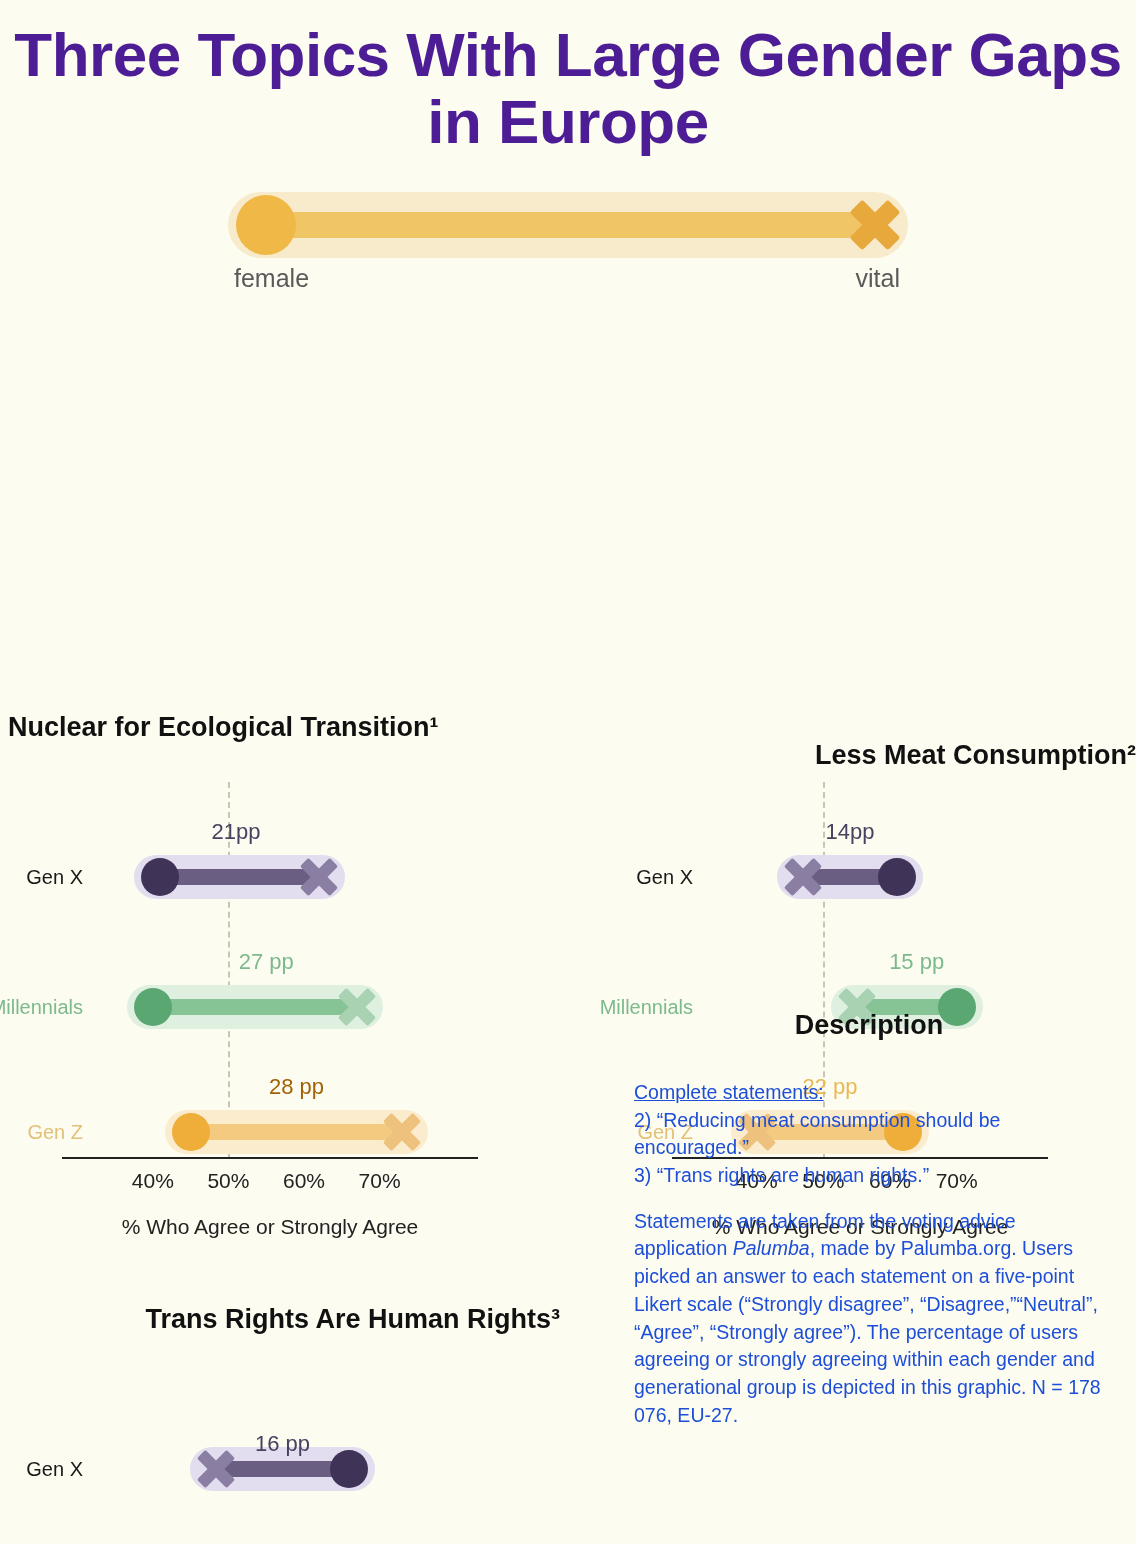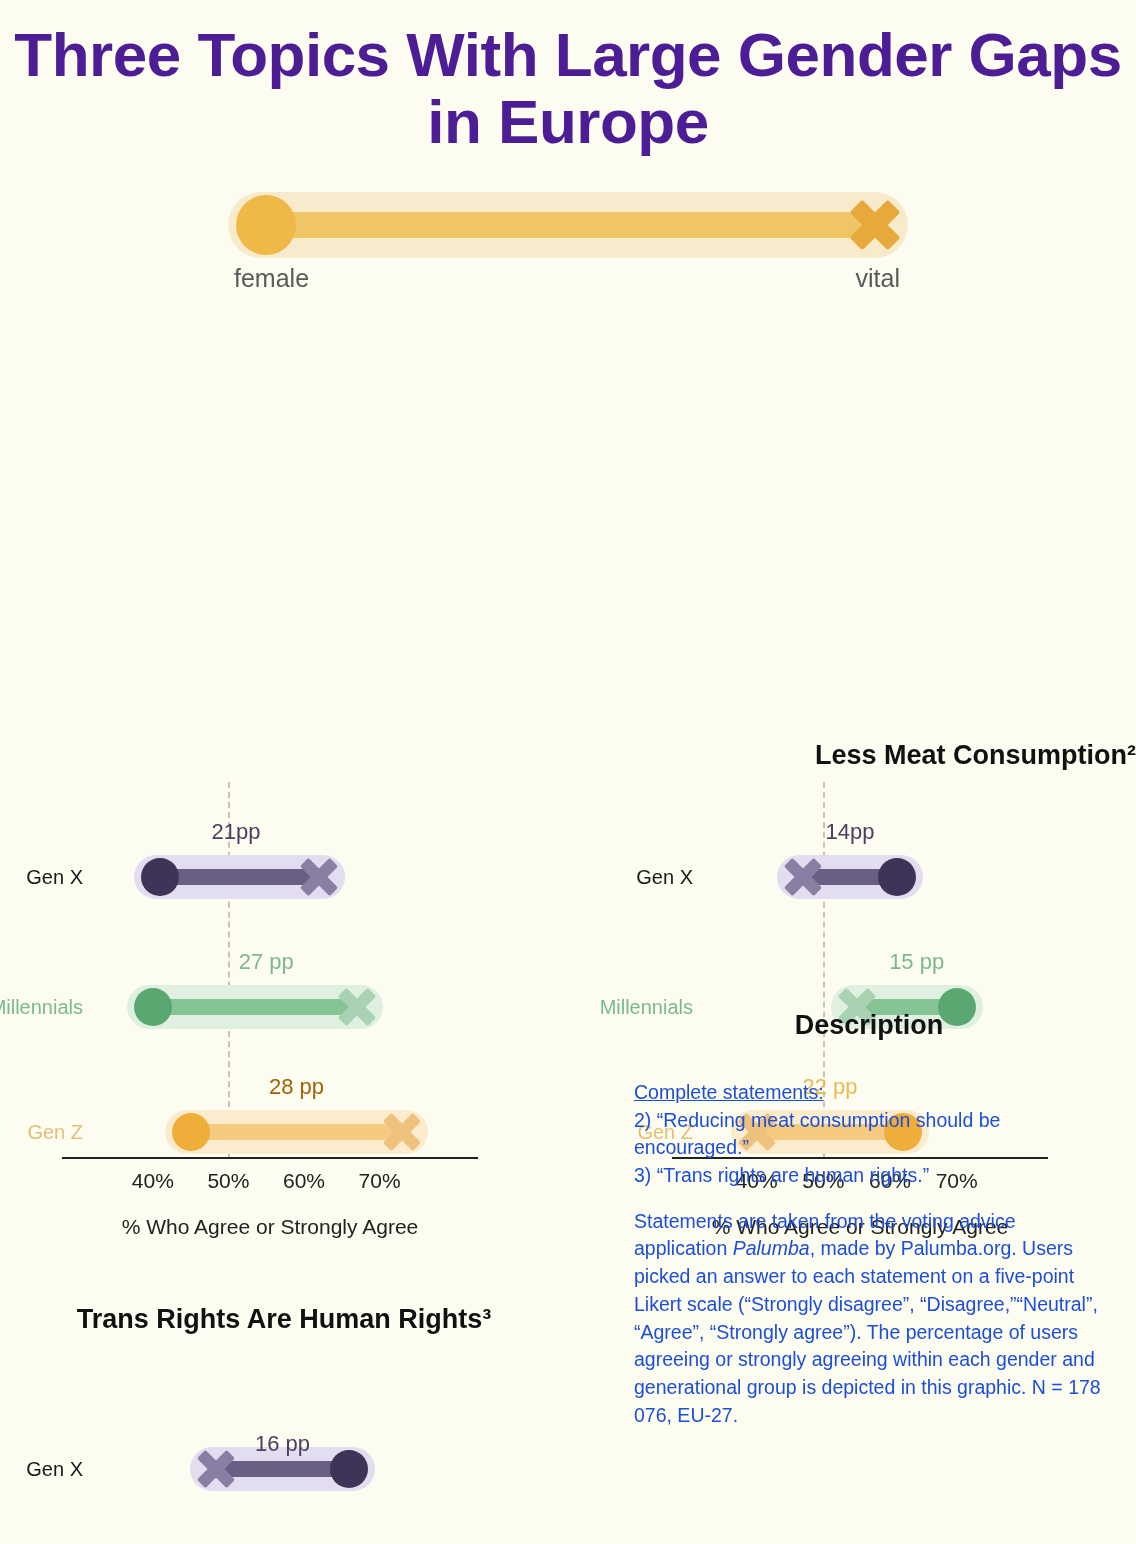--- a/index.html
+++ b/index.html
@@ -199,20 +199,21 @@
   <div class="legend-bar"></div>
   <div class="legend-line"></div>
   <div class="legend-dot"></div>
   <div class="legend-x"></div>
   <div class="legend-label f">female</div>
   <div class="legend-label m">vital</div>
 </div>
 
 <div class="panels" id="panels">
     <div class="panel" style="left: 0px; top: 418px; width: 560px; height: 520px;">
+      <div class="panel-title" style="margin-left: 8px; text-align: left;">Nuclear for Ecological Transition¹</div>
       <div class="plot" style="position: absolute; left: 0px; top: 0px; width: 560px; height: 500px;">
         <div class="gridline" style="left: 228.444px; top: 70px; height: 375px;"></div>
         <div class="track" style="left: 134.444px; top: 165px; width: 210.667px; height: 44px; background: rgb(226, 222, 240);"></div>
         <div class="conn" style="left: 160.444px; top: 165px; width: 158.667px; background: rgb(107, 94, 131);"></div>
         <div class="dot" style="left: 160.444px; top: 165px; background: rgb(63, 51, 87);"></div>
         <div class="xmark" style="left: 319.111px; top: 165px;">
           <span class="a" style="background: rgb(138, 127, 163);"></span>
           <span class="b" style="background: rgb(138, 127, 163);"></span>
         </div>
         <div class="gap-label" style="left: 236px; top: 133px; color: rgb(74, 65, 96);">21pp</div>
@@ -276,21 +277,21 @@
         <div class="row-label" style="right: 443px; top: 420px; color: rgb(227, 192, 121);">Gen Z</div>
         <div class="axis-line" style="left: 72px; top: 445px; width: 376px;"></div>
         <div class="tick" style="left: 156.667px; top: 457px;">40%</div>
         <div class="tick" style="left: 223.333px; top: 457px;">50%</div>
         <div class="tick" style="left: 290px; top: 457px;">60%</div>
         <div class="tick" style="left: 356.667px; top: 457px;">70%</div>
         <div class="axis-title" style="left: 260px; top: 503px;">% Who Agree or Strongly Agree</div>
       </div>
     </div>
     <div class="panel" style="left: 0px; top: 1010px; width: 560px; height: 520px;">
-      <div class="panel-title" style="margin-left: 8px; text-align: center;">Trans Rights Are Human Rights³</div>
+      <div class="panel-title" style="margin-left: 8px; text-align: right;">Trans Rights Are Human Rights³</div>
       <div class="plot" style="position: absolute; left: 0px; top: 0px; width: 560px; height: 500px;">
         <div class="track" style="left: 190.098px; top: 165px; width: 184.683px; height: 44px; background: rgb(226, 222, 240);"></div>
         <div class="conn" style="left: 216.098px; top: 165px; width: 132.683px; background: rgb(107, 94, 131);"></div>
         <div class="dot" style="left: 348.78px; top: 165px; background: rgb(63, 51, 87);"></div>
         <div class="xmark" style="left: 216.098px; top: 165px;">
           <span class="a" style="background: rgb(138, 127, 163);"></span>
           <span class="b" style="background: rgb(138, 127, 163);"></span>
         </div>
         <div class="gap-label" style="left: 282.439px; top: 133px; color: rgb(74, 65, 96); margin-top: 20px;">16 pp</div>
         <div class="row-label" style="right: 477px; top: 165px; color: rgb(26, 26, 26);">Gen X</div>

